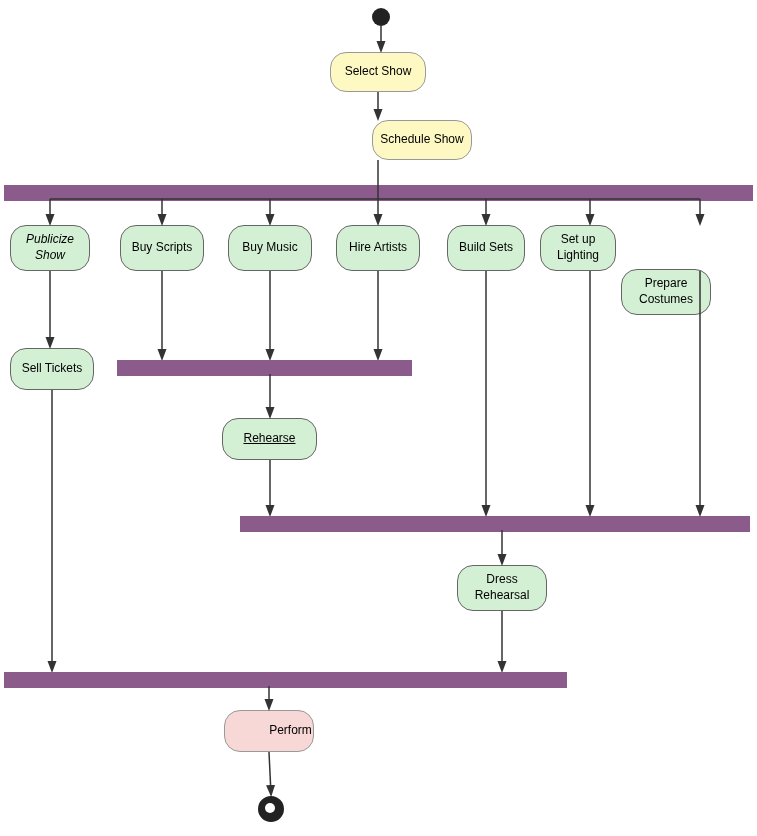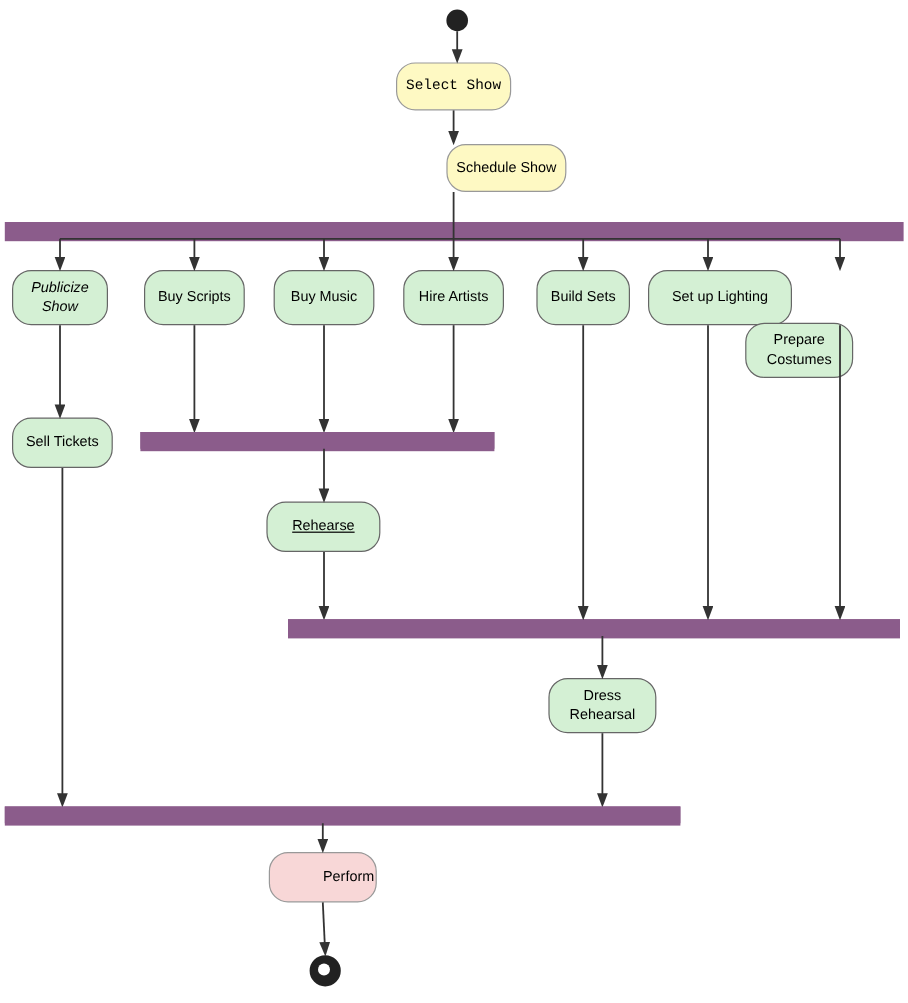--- a/index.html
+++ b/index.html
@@ -67,42 +67,42 @@
 
 <div id="diagram">
 
   <div class="swimlane-bar" style="left:4px;top:185px;width:749px;"></div>
   <div class="swimlane-bar" style="left:117px;top:360px;width:295px;"></div>
   <div class="swimlane-bar" style="left:240px;top:516px;width:510px;"></div>
   <div class="swimlane-bar" style="left:4px;top:672px;width:563px;"></div>
 
   <div class="circle-start" style="left:372px;top:8px;"></div>
 
-  <div class="node node-yellow" style="left:330px;top:52px;width:96px;height:40px;font-family:Liberation Mono, monospace;">
+  <div class="node node-yellow" style="left:330px;top:52px;width:96px;height:40px;">
     <span>Select Show</span>
   </div>
   <div class="node node-yellow" style="left:328px;top:120px;width:100px;height:40px;margin-left:44px;">
     <span>Schedule Show</span>
   </div>
   <div class="node node-green" style="left:10px;top:225px;width:80px;height:46px;font-style:italic;">
     <span>Publicize<br>Show</span>
   </div>
   <div class="node node-green" style="left:120px;top:225px;width:84px;height:46px;">
     <span>Buy Scripts</span>
   </div>
   <div class="node node-green" style="left:228px;top:225px;width:84px;height:46px;">
     <span>Buy Music</span>
   </div>
   <div class="node node-green" style="left:336px;top:225px;width:84px;height:46px;">
     <span>Hire Artists</span>
   </div>
   <div class="node node-green" style="left:447px;top:225px;width:78px;height:46px;text-align:right;">
     <span>Build Sets</span>
   </div>
-  <div class="node node-green" style="left:540px;top:225px;width:120px;height:46px;">
+  <div class="node node-green" style="left:540px;top:225px;width:76px;height:46px;">
     <span>Set up Lighting</span>
   </div>
   <div class="node node-green" style="left:621px;top:225px;width:90px;height:46px;margin-top:44px;">
     <span>Prepare<br>Costumes</span>
   </div>
   <div class="node node-green" style="left:10px;top:348px;width:84px;height:42px;">
     <span>Sell Tickets</span>
   </div>
   <div class="node node-green" style="left:222px;top:418px;width:95px;height:42px;text-decoration:underline;">
     <span>Rehearse</span>

